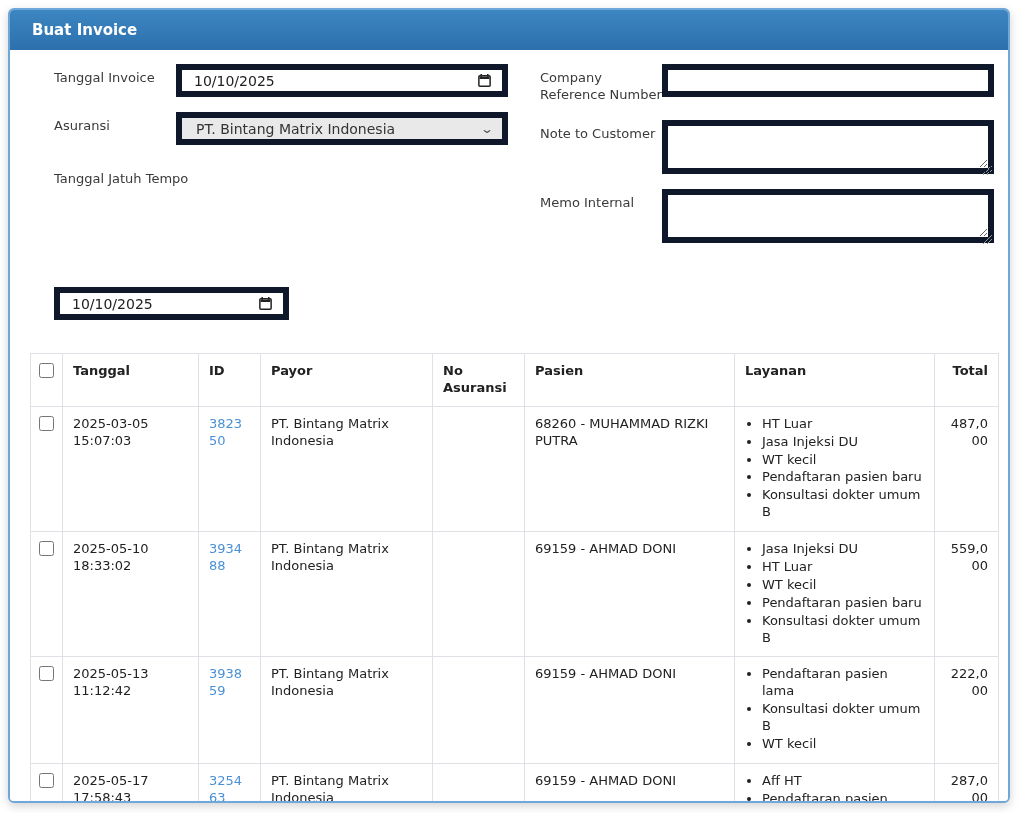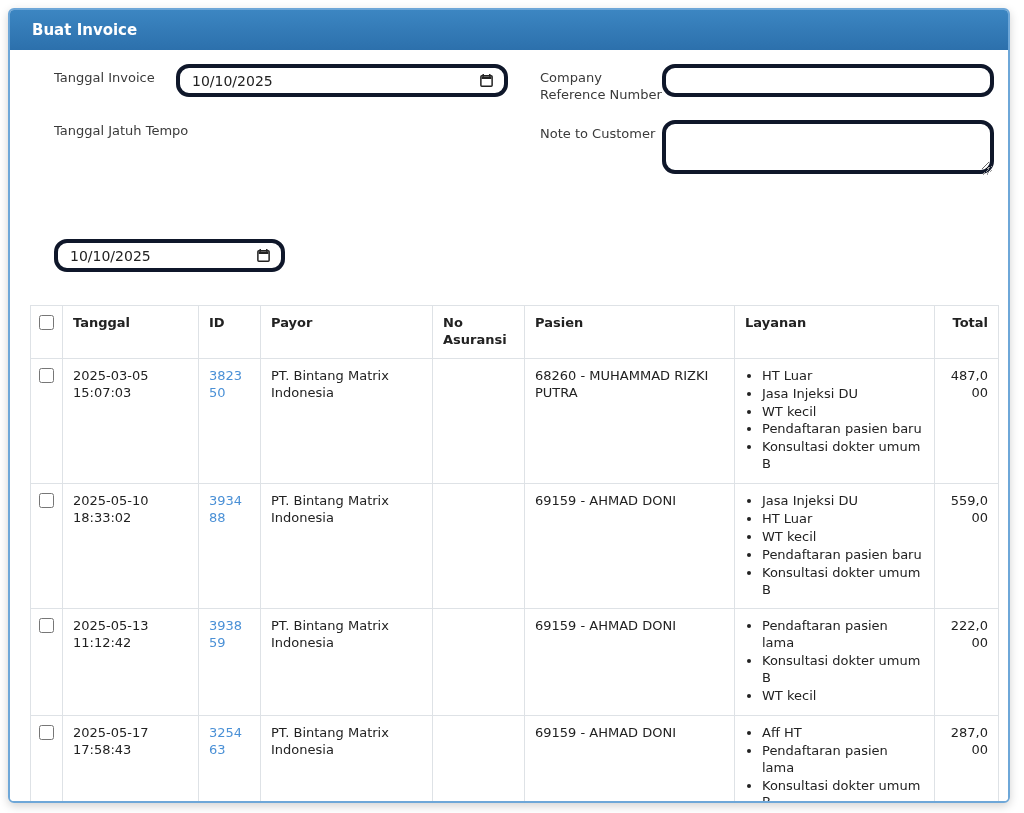--- a/index.html
+++ b/index.html
@@ -51,22 +51,22 @@
   }
   .form-row .lbl {
     flex: 0 0 122px;
     padding-top: 6px;
     line-height: 1.3;
     color: #3a3a3a;
   }
   .form-row .ctrl { flex: 1 1 auto; }
   .text-input, .date-wrap, .select-box, textarea.area-input {
     width: 100%;
-    border: 4px solid #0f172a;
-    border-radius: 13px;
+    border: 6px solid #0f172a;
+    border-radius: 0;
     background: #fff;
     font-family: inherit;
     font-size: 14px;
     color: #222;
   }
   .text-input {
     height: 33px;
     padding: 0 12px;
     outline: none;
   }
@@ -169,20 +169,29 @@
                 <svg width="15" height="15" viewBox="0 0 16 16">
                   <path d="M4.5 1v3M11.5 1v3" stroke="#222" stroke-width="1.6" fill="none"></path>
                   <rect x="2" y="3" width="12" height="11" rx="1" fill="none" stroke="#222" stroke-width="1.6"></rect>
                   <rect x="2.8" y="3.8" width="10.4" height="2.6" fill="#222"></rect>
                 </svg>
               </span>
             </span>
           </span>
         </div>
 
+        <div class="form-row">
+          <span class="lbl">Asuransi</span>
+          <span class="ctrl">
+            <span class="select-box">
+              <span class="sel-val">PT. Bintang Matrix Indonesia</span>
+              <span class="chev">⌄</span>
+            </span>
+          </span>
+        </div>
 
 
         <div class="form-row" style="margin-top:20px;flex-direction:column;">
           <span class="lbl">Tanggal Jatuh Tempo</span>
           <span class="ctrl">
             <span class="date-wrap">
               <input type="text" value="10/10/2025" style="">
               <span class="cal-icon">
                 <svg width="15" height="15" viewBox="0 0 16 16">
                   <path d="M4.5 1v3M11.5 1v3" stroke="#222" stroke-width="1.6" fill="none"></path>
@@ -206,20 +215,27 @@
         </div>
 
         <div class="form-row" style="margin-bottom:12px;">
           <span class="lbl">Note to Customer</span>
           <span class="ctrl ta-wrap">
             <textarea class="area-input" style=""></textarea>
             <span class="grip"></span>
           </span>
         </div>
 
+        <div class="form-row">
+          <span class="lbl">Memo Internal</span>
+          <span class="ctrl ta-wrap">
+            <textarea class="area-input" style=""></textarea>
+            <span class="grip"></span>
+          </span>
+        </div>
 
       </div>
     </div>
 
     <table class="inv-table">
       <colgroup>
         <col style="width:32px">
           <col style="width:136px">
           <col style="width:62px">
           <col style="width:172px">

